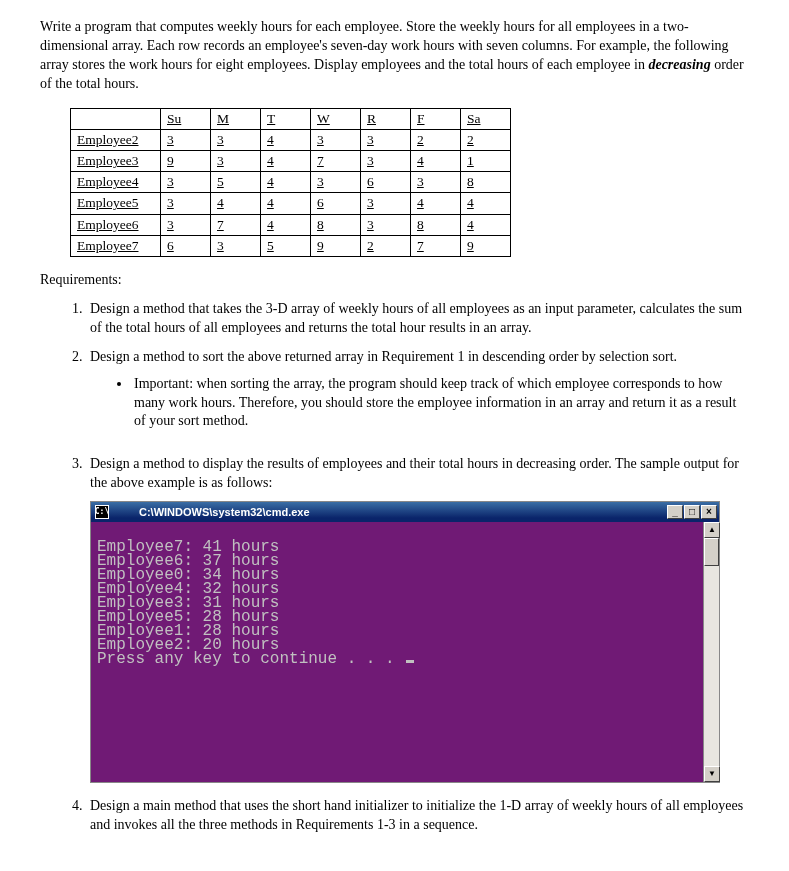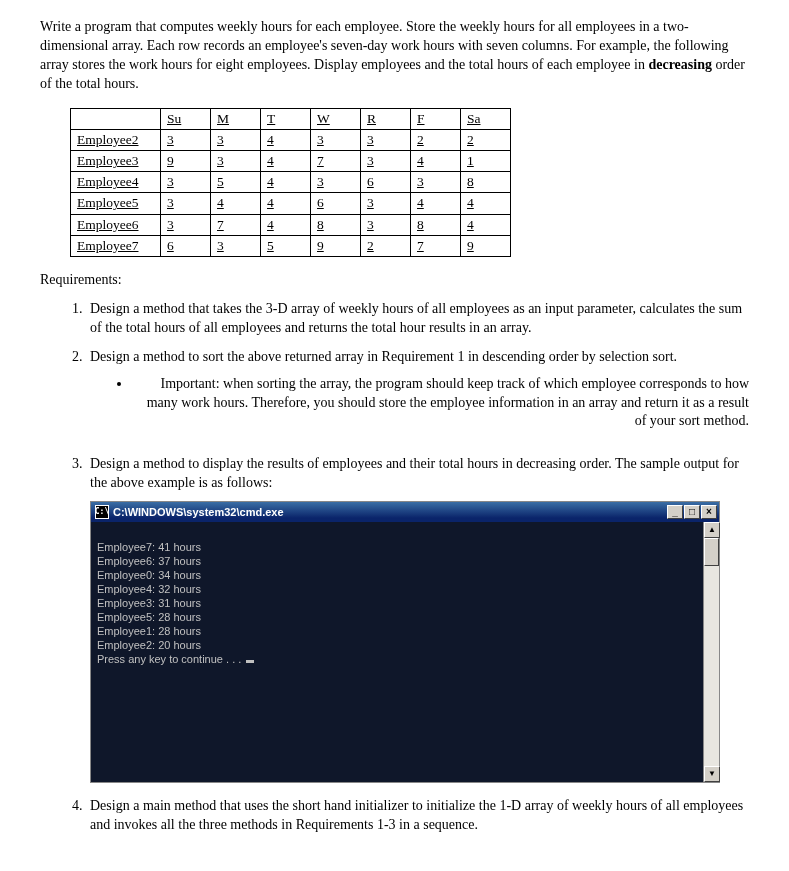--- a/index.html
+++ b/index.html
@@ -30,21 +30,20 @@
     .hours-table .rowhead { min-width: 90px; }
     .req-title { font-weight: normal; margin-bottom: 10px; }
     ol.reqs { list-style: decimal; padding-left: 46px; }
     ol.reqs > li { margin-bottom: 10px; padding-left: 4px; }
     ol.reqs > li.wide-gap { margin-top: 12px; }
     .bullet {
       list-style: disc;
       padding-left: 42px;
       margin-top: 8px;
       margin-bottom: 24px;
-      text-align: right;
     }
     .bullet li { padding-left: 2px; }
     .console-wrap {
       margin: 8px 0 14px 0;
       border: 1px solid #888;
       background: #ece9d8;
       width: 630px;
       padding: 0;
     }
     .titlebar {
@@ -63,21 +62,21 @@
       background: #000;
       border: 1px solid #fff;
       margin-right: 4px;
       font-size: 8px;
       color: #fff;
       display: inline-flex;
       align-items: center;
       justify-content: center;
       font-family: monospace;
     }
-    .titlebar .title-text { flex: 1; white-space: nowrap; overflow: hidden; }
+    .titlebar .title-text { flex: 1; white-space: nowrap; overflow: hidden; margin-left: 26px; }
     .titlebar .win-btns { display: flex; gap: 1px; }
     .win-btn {
       width: 16px; height: 14px;
       background: #d4d0c8;
       border: 1px solid #fff;
       border-right-color: #404040;
       border-bottom-color: #404040;
       color: #000;
       font-family: Arial, sans-serif;
       font-size: 10px;
@@ -85,24 +84,24 @@
       text-align: center;
       font-weight: bold;
     }
     .console-body-row {
       display: flex;
       background: #000;
       height: 260px;
     }
     .console-body {
       flex: 1;
-      background: #0f172a;
+      background: #701a75;
       color: #c0c0c0;
-      font-family: Liberation Sans, sans-serif;
-      font-size: 11px;
+      font-family: Liberation Mono, monospace;
+      font-size: 16px;
       line-height: 14px;
       padding: 4px 6px;
       white-space: pre;
       overflow: hidden;
     }
     .cursor {
       display: inline-block;
       width: 8px; height: 3px;
       background: #c0c0c0;
       vertical-align: baseline;
@@ -127,21 +126,21 @@
       color: #000;
     }
     .sb-track { flex: 1; background: #e8e6e0; }
     .sb-thumb {
       height: 28px;
       background: #d4d0c8;
       border: 1px solid #fff;
       border-right-color: #404040;
       border-bottom-color: #404040;
     }
-    .bold { font-weight: bold; }
+    .bold { font-weight: bold; font-style: italic; }
   </style>
 </head>
 <body>
 
 <p class="intro">
   <span>Write a program that computes weekly hours for each employee.  Store the weekly hours for all employees in a two-dimensional array.  Each row records an employee's seven-day work hours with seven columns.  For example, the following array stores the work hours for eight employees.  Display employees and the total hours of each employee in </span><span class="bold">decreasing</span><span> order of the total hours.</span>
 </p>
 
 <table class="hours-table">
   <thead>

